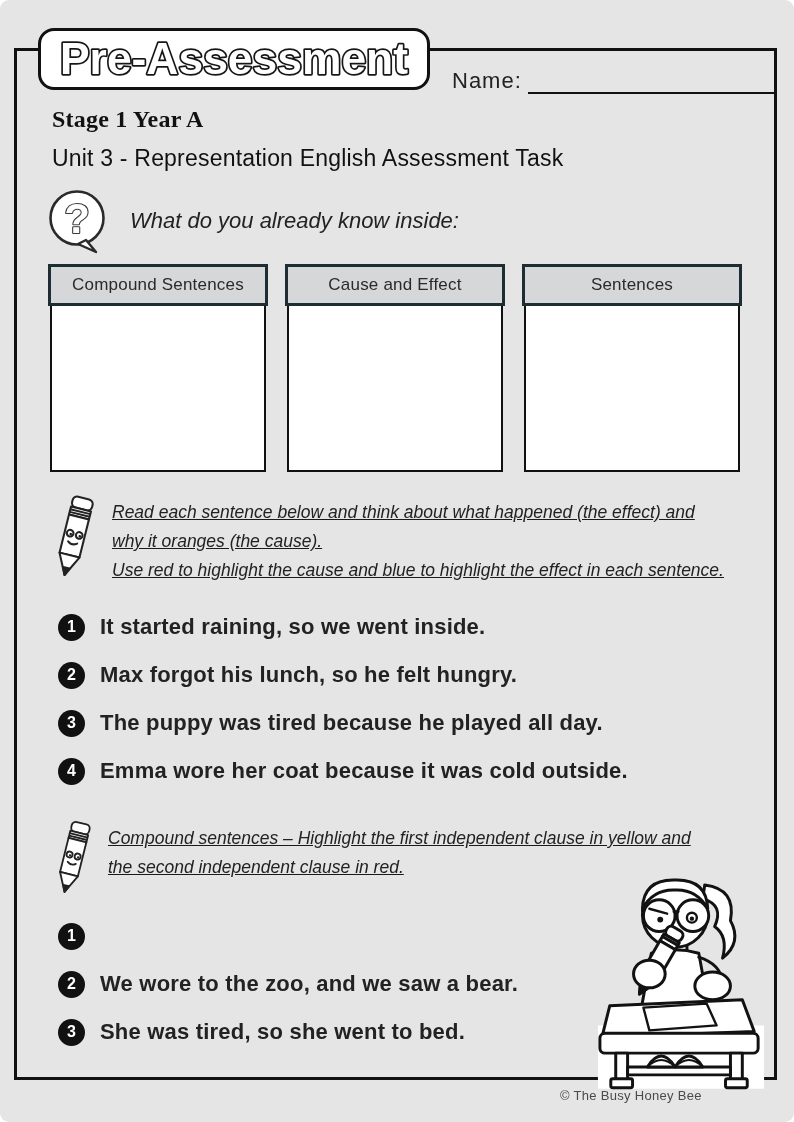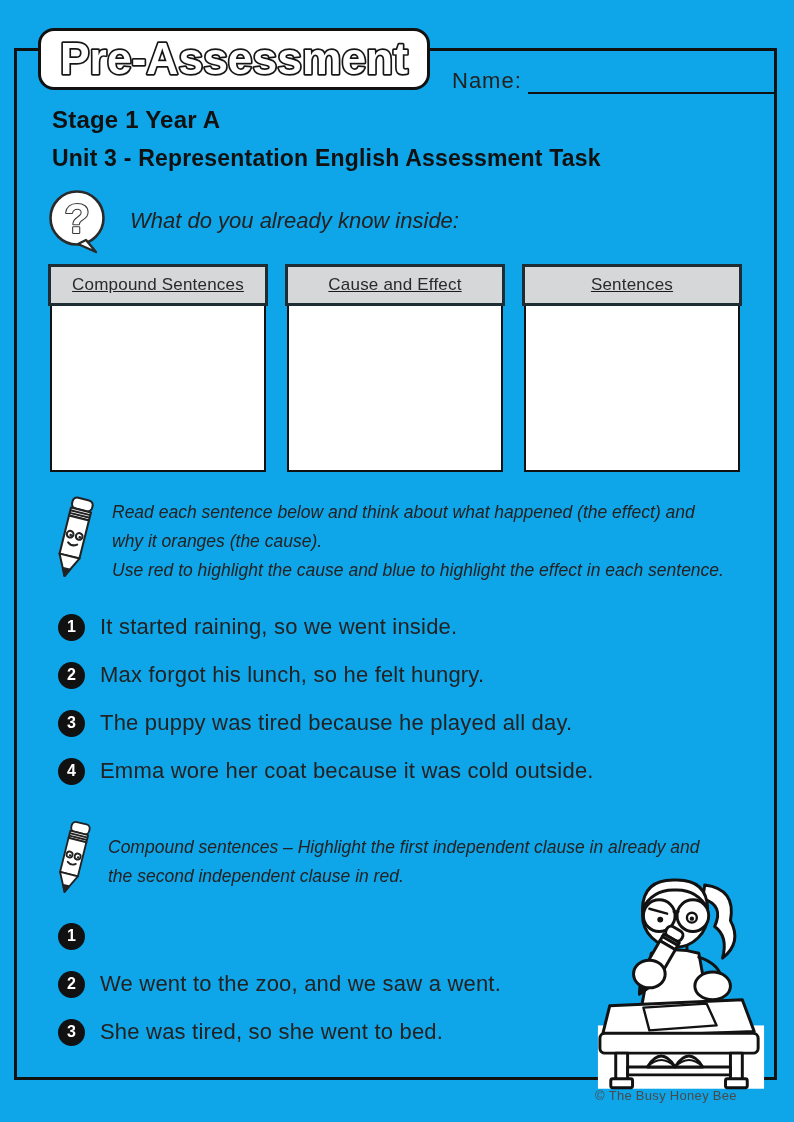--- a/index.html
+++ b/index.html
@@ -1,57 +1,57 @@
 <!DOCTYPE html>
 <html><head>
 <meta charset="utf-8">
 <style>
   html,body{margin:0;padding:0;background:#ffffff;}
   .sheet{
-    position:relative;width:794px;height:1122px;background:#0ea5e9;
-    font-family:"Liberation Sans", sans-serif;color:#1a1a1a;overflow:hidden;
+    position:relative;width:794px;height:1122px;background:#e5e5e5;
+    font-family:"Liberation Sans", sans-serif;color:#1a1a1a;overflow:hidden;border-radius:9px;
   }
   .outer-border{
     position:absolute;left:14px;top:48px;width:763px;height:1032px;
     border:3px solid #111;box-sizing:border-box;
   }
   .title-badge{
     position:absolute;left:38px;top:28px;width:392px;height:62px;
     background:#fff;border:3.5px solid #111;border-radius:16px;box-sizing:border-box;
     display:flex;align-items:center;justify-content:center;z-index:2;
   }
   .name-row{position:absolute;left:452px;top:68px;display:flex;align-items:flex-end;}
   .name-label{font-size:22px;letter-spacing:1px;color:#222;}
   .name-line{width:248px;height:24px;border-bottom:2.5px solid #111;margin-left:6px;}
-  .stage-heading{position:absolute;left:52px;top:106px;font-size:24px;font-weight:bold;letter-spacing:0.2px;color:#111;}
-  .unit-heading{position:absolute;left:52px;top:145px;font-size:23px;font-weight:bold;letter-spacing:0.2px;color:#111;}
+  .stage-heading{position:absolute;left:52px;top:106px;font-size:24px;font-weight:bold;letter-spacing:0.2px;color:#111;font-family:Liberation Serif, serif;}
+  .unit-heading{position:absolute;left:52px;top:145px;font-size:23px;font-weight:normal;letter-spacing:0.2px;color:#111;}
   .question-row{position:absolute;left:44px;top:188px;display:flex;align-items:center;}
   .q-prompt{font-style:italic;font-size:22px;margin-left:16px;color:#222;font-family:"Liberation Sans",sans-serif;}
-  .boxes-row{position:absolute;left:48px;top:264px;width:694px;display:flex;gap:17px;text-decoration:underline;}
+  .boxes-row{position:absolute;left:48px;top:264px;width:694px;display:flex;gap:17px;}
   .kbox{flex:1;display:flex;flex-direction:column;}
   .kbox-header{
     height:42px;background:#d6d7d8;border:3px solid #1e2c34;box-sizing:border-box;
     display:flex;align-items:center;justify-content:center;font-size:17px;color:#2a2a2a;letter-spacing:0.2px;
   }
   .kbox-body{height:166px;margin:0 2px;border:2px solid #111;border-top:none;box-sizing:border-box;background:#fff;}
-  .instr-row{position:absolute;display:flex;align-items:center;}
+  .instr-row{position:absolute;display:flex;align-items:flex-start;text-decoration:underline;}
   .instr-row1{left:46px;top:490px;}
   .instr-row2{left:48px;top:816px;}
   .instr-text{margin-left:10px;font-style:italic;font-size:17.5px;line-height:29px;color:#222;padding-top:8px;}
   .s-list{position:absolute;left:58px;display:flex;flex-direction:column;gap:20px;}
   .listA{top:613px;}
   .listB{top:922px;}
   .s-row{display:flex;align-items:center;height:28px;}
   .num-badge{
     width:27px;height:27px;min-width:27px;background:#111;color:#fff;border-radius:50%;
     display:flex;align-items:center;justify-content:center;font-weight:bold;font-size:16px;
   }
-  .s-text{margin-left:15px;font-size:22px;letter-spacing:0.2px;color:#222;}
+  .s-text{margin-left:15px;font-size:22px;letter-spacing:0.2px;color:#222;font-weight:bold;}
   .illustration{position:absolute;left:592px;top:858px;z-index:3;}
-  .footer{position:absolute;left:560px;top:1088px;width:212px;text-align:center;font-size:13px;color:#4a4a4a;letter-spacing:0.3px;}
+  .footer{position:absolute;left:560px;top:1088px;width:212px;text-align:left;font-size:13px;color:#4a4a4a;letter-spacing:0.3px;}
 </style>
 </head>
 <body>
 
 <div class="sheet">
 
   <div class="outer-border"></div>
 
   <div class="title-badge">
     <svg width="374" height="56" viewBox="0 0 374 56">
@@ -145,32 +145,32 @@
         <polygon points="19,70 41,70 30,92"></polygon>
         <polygon points="26.5,84 33.5,84 30,92" fill="#222"></polygon>
         <circle cx="25" cy="47" r="3.6"></circle>
         <circle cx="35" cy="47" r="3.6"></circle>
         <circle cx="25.8" cy="47.8" r="1.4" fill="#222" stroke="none"></circle>
         <circle cx="35.8" cy="47.8" r="1.4" fill="#222" stroke="none"></circle>
         <path d="M25,56 Q30,60 35,56" fill="none" stroke-linecap="round"></path>
       </g>
     </svg>
     <div class="instr-text">
-      <div>Compound sentences – Highlight the first independent clause in already and</div>
+      <div>Compound sentences – Highlight the first independent clause in yellow and</div>
       <div>the second independent clause in red.</div>
     </div>
   </div>
 
   <div class="s-list listB">
     <div class="s-row">
       <span class="num-badge">1</span>
     </div>
     <div class="s-row">
       <span class="num-badge">2</span>
-      <span class="s-text">We went to the zoo, and we saw a went.</span>
+      <span class="s-text">We wore to the zoo, and we saw a bear.</span>
     </div>
     <div class="s-row">
       <span class="num-badge">3</span>
       <span class="s-text">She was tired, so she went to bed.</span>
     </div>
   </div>
 
   <div class="illustration">
     <svg width="178" height="234" viewBox="0 0 180 234">
       <g stroke="#121212" stroke-width="3" fill="#ffffff" stroke-linejoin="round" stroke-linecap="round">

